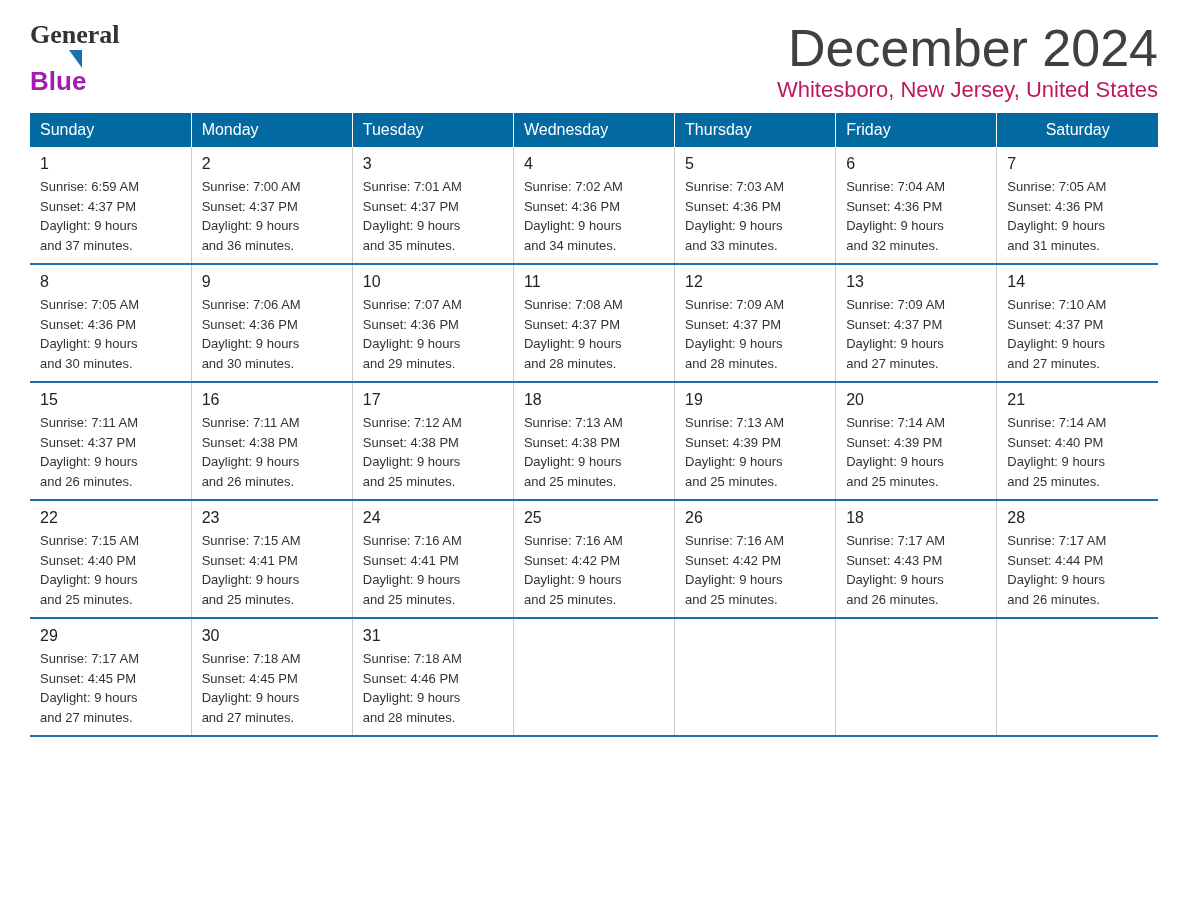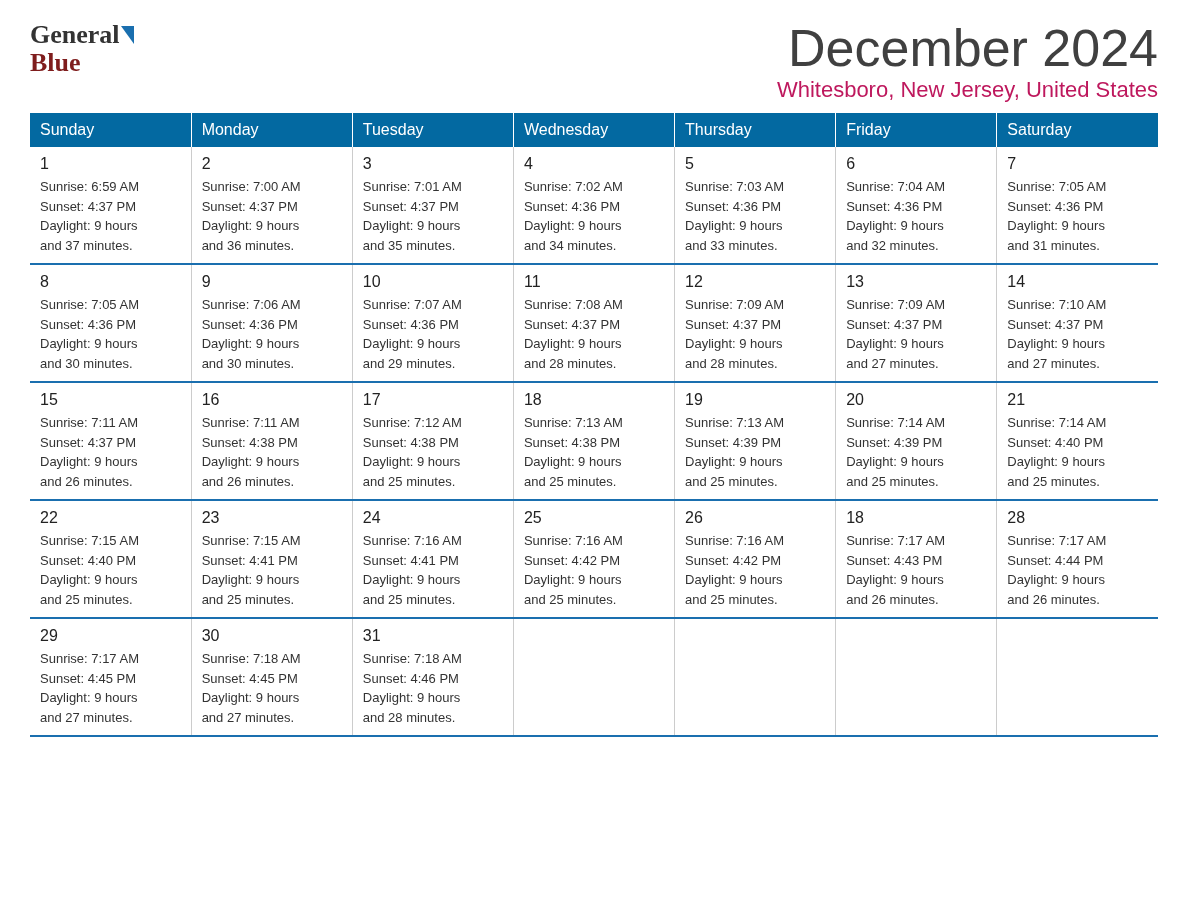--- a/index.html
+++ b/index.html
@@ -43,20 +43,21 @@
       background-color: #0369a1;
       color: #fff;
       padding: 8px 10px;
       text-align: left;
       font-size: 16px;
       font-weight: normal;
       border-right: 1px solid #fff;
     }
     .calendar th:last-child {
       border-right: none;
+      text-align: center;
     }
     .calendar td {
       vertical-align: top;
       padding: 8px 10px;
       border-right: 1px solid #ccc;
       border-bottom: 2px solid #1a6faf;
       font-size: 13px;
       color: #333;
       width: 14.28%;
       min-height: 100px;
@@ -76,42 +77,42 @@
     }
     .day-info {
       line-height: 1.5;
       font-size: 13px;
     }
     .empty-cell {
       background: #fff;
     }
     .logo-top {
       display: flex;
-      flex-direction: row;
+      flex-direction: column;
       align-items: center;
     }
     .logo-text-general {
       font-size: 26px;
       font-weight: bold;
       color: #333;
       font-family: Georgia, serif;
     }
     .logo-arrow {
       width: 0;
       height: 0;
       border-left: 13px solid transparent;
       border-right: 0px solid transparent;
       border-top: 18px solid #1a6faf;
       margin-left: 1px;
     }
     .logo-text-blue {
       font-size: 26px;
       font-weight: bold;
-      color: #7f1d1d;
-      font-family: Liberation Serif, serif;
+      color: #a21caf;
+      font-family: Liberation Sans, sans-serif;
       display: block;
       margin-top: -2px;
     }
   </style>
 </head>
 <body>
 
 <div class="header">
   <div class="logo">
     <div class="logo-top">

